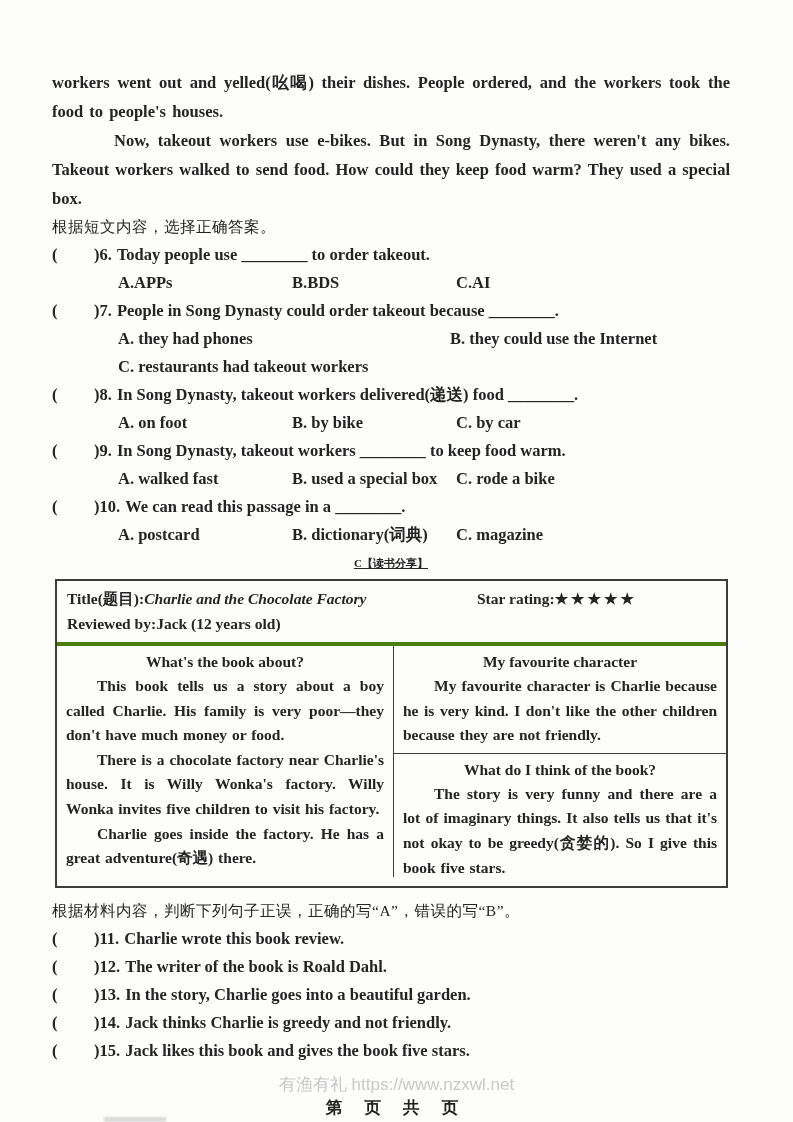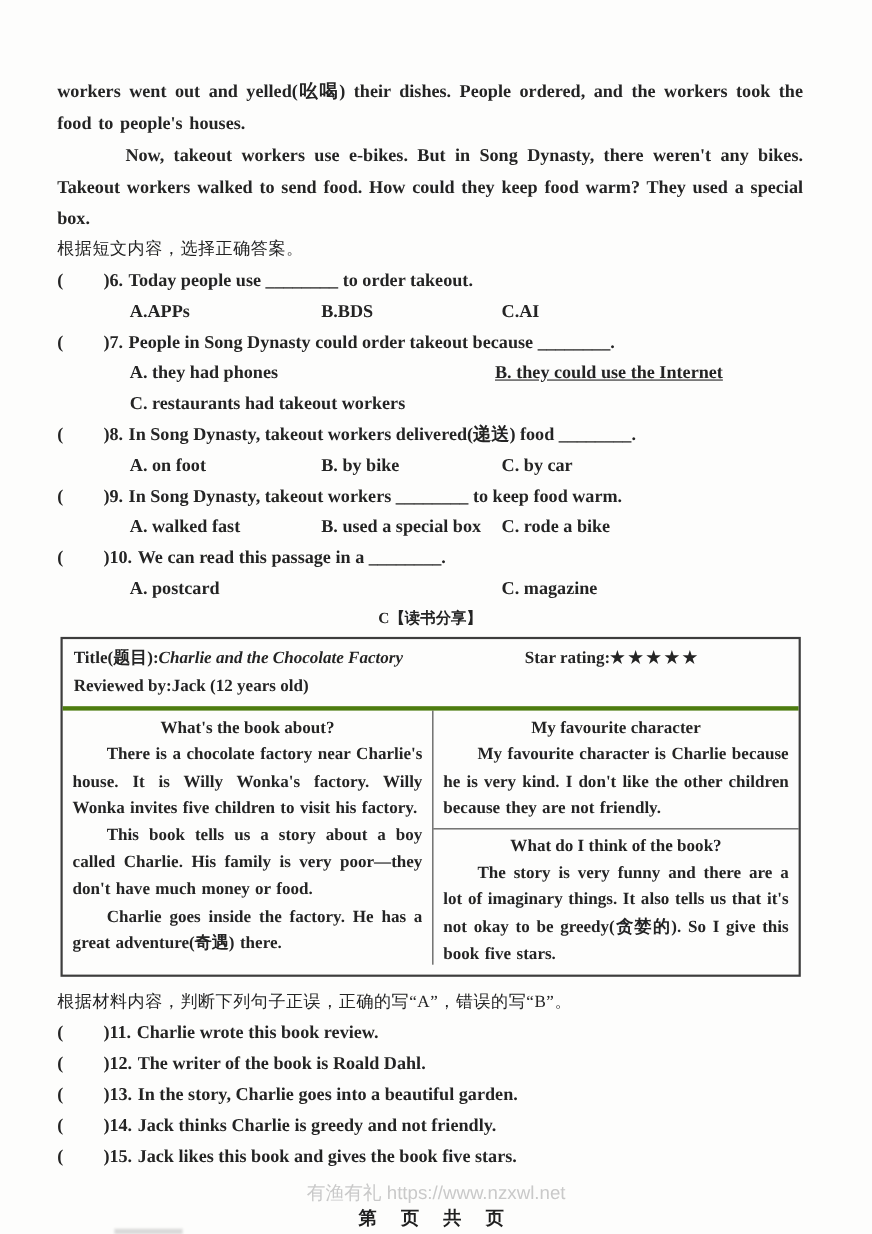--- a/index.html
+++ b/index.html
@@ -14,23 +14,23 @@
   .para{margin:0;font-size:16.5px;line-height:29px;text-align:justify;word-spacing:2px;}
   .para.indent{text-indent:62px;}
   
   .cn-line{margin:0;font-size:15.5px;line-height:28px;font-weight:500;letter-spacing:.5px;}
   
   .qline{font-size:16.5px;line-height:28px;white-space:nowrap;}
   .q-open{display:inline-block;width:42px;}
   .q-num{margin-right:5px;}
   .opts{position:relative;height:28px;font-size:16.5px;line-height:28px;}
   .opt{position:absolute;top:0;white-space:nowrap;}
-  .oA{left:66px;} .oB{left:240px;} .oC{left:404px;} .oB7{left:398px;text-decoration:underline;}
+  .oA{left:66px;} .oB{left:240px;} .oC{left:404px;} .oB7{left:398px;}
   
-  .section-heading{text-align:center;font-size:14px;line-height:26px;margin:1px 0 0 0;}
+  .section-heading{text-align:center;font-size:11px;line-height:26px;margin:1px 0 0 0;text-decoration:underline;}
   
   .review-table{box-sizing:border-box;margin:3px 0 0 3px;width:673px;border:2px solid #3d3d3d;}
   .rt-header{display:flex;border-bottom:4px solid #4d7c0f;padding:5px 0 6px 0;}
   .rt-h-left{box-sizing:border-box;width:420px;padding-left:10px;}
   .rt-h-right{flex:1;}
   .hline{font-size:15.5px;line-height:25px;white-space:nowrap;}
   .book-title{font-style:italic;}
   .stars{letter-spacing:3px;font-size:15px;}
   .rt-body{display:flex;align-items:flex-start;}
   .rt-left{box-sizing:border-box;width:337px;border-right:1px solid #3d3d3d;padding:3px 9px 6px 9px;}
@@ -95,41 +95,42 @@
       <span class="opt oA">A. walked fast</span>
       <span class="opt oB">B. used a special box</span>
       <span class="opt oC">C. rode a bike</span>
     </div>
   </div>
 
   <div>
     <div class="qline"><span class="q-open">(</span><span class="q-num">)10.</span><span>We can read this passage in a ________.</span></div>
     <div class="opts">
       <span class="opt oA">A. postcard</span>
+      <span class="opt oB">B. dictionary(词典)</span>
       <span class="opt oC">C. magazine</span>
     </div>
   </div>
 
   <h3 class="section-heading">C【读书分享】</h3>
 
   <div class="review-table">
     <div class="rt-header">
       <div class="rt-h-left">
         <div class="hline"><span>Title(题目):</span><span class="book-title">Charlie and the Chocolate Factory</span></div>
         <div class="hline"><span>Reviewed by:</span><span>Jack (12 years old)</span></div>
       </div>
       <div class="rt-h-right">
         <div class="hline"><span>Star rating:</span><span class="stars">★★★★★</span></div>
       </div>
     </div>
     <div class="rt-body">
       <div class="rt-left">
         <p class="cell-h">What's the book about?</p>
+        <p class="cellp">This book tells us a story about a boy called Charlie. His family is very poor—they don't have much money or food.</p>
         <p class="cellp">There is a chocolate factory near Charlie's house. It is Willy Wonka's factory. Willy Wonka invites five children to visit his factory.</p>
-        <p class="cellp">This book tells us a story about a boy called Charlie. His family is very poor—they don't have much money or food.</p>
         <p class="cellp">Charlie goes inside the factory. He has a great adventure(奇遇) there.</p>
       </div>
       <div class="rt-right">
         <div class="rt-cell-top">
           <p class="cell-h">My favourite character</p>
           <p class="cellp">My favourite character is Charlie because he is very kind. I don't like the other children because they are not friendly.</p>
         </div>
         <div class="rt-cell-bottom">
           <p class="cell-h">What do I think of the book?</p>
           <p class="cellp">The story is very funny and there are a lot of imaginary things. It also tells us that it's not okay to be greedy(贪婪的). So I give this book five stars.</p>

